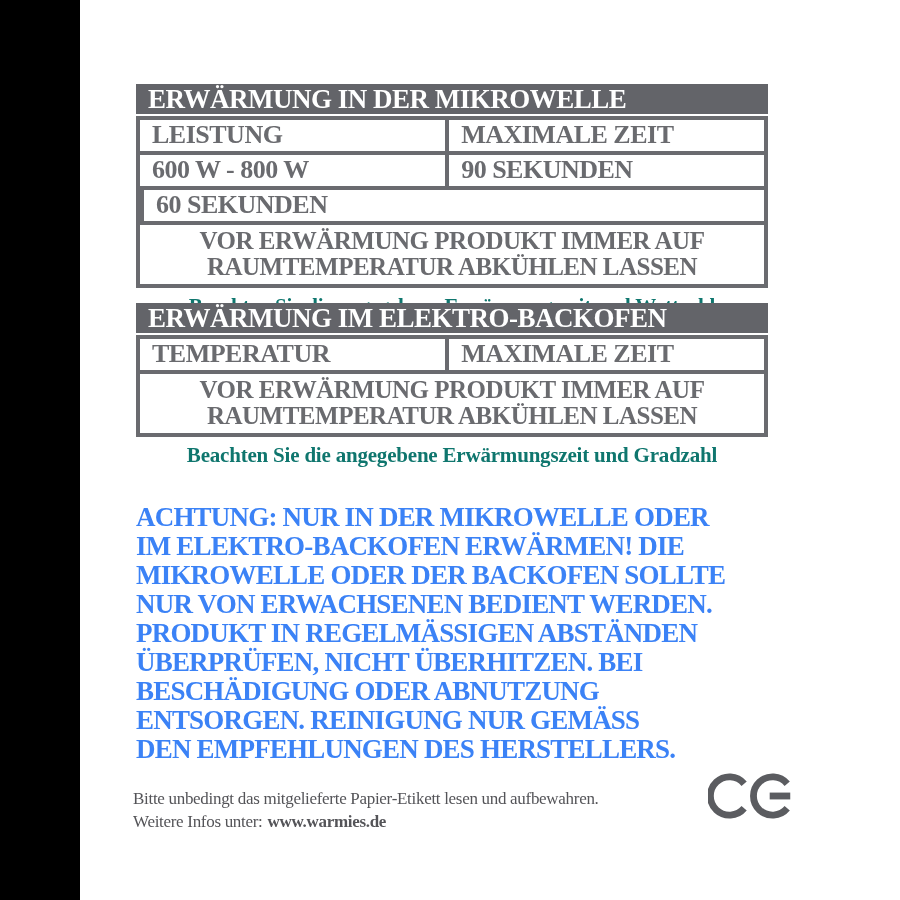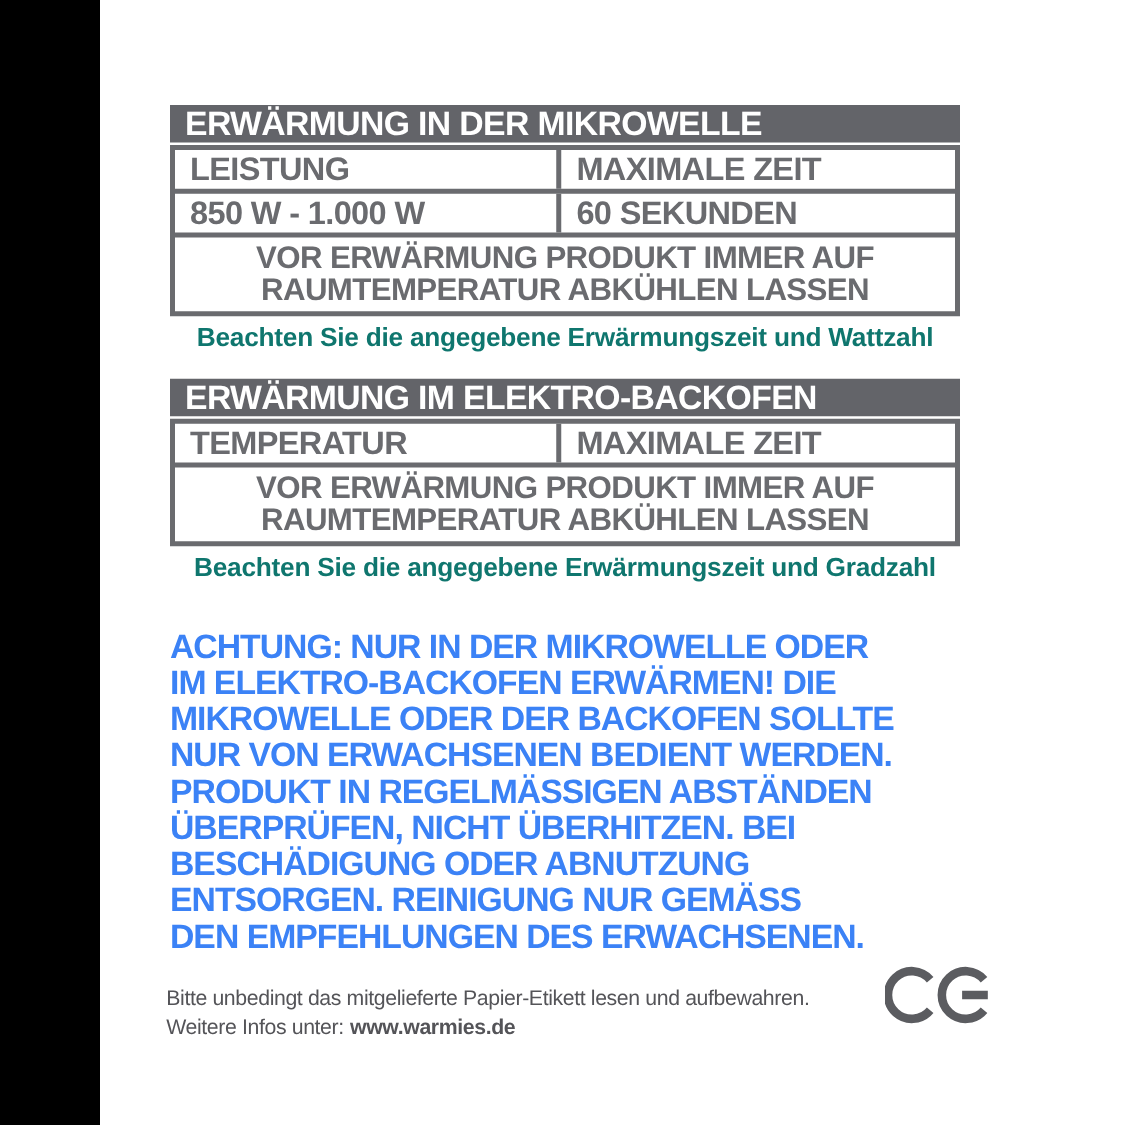--- a/index.html
+++ b/index.html
@@ -1,18 +1,18 @@
 <!DOCTYPE html>
 <html><head>
 <meta charset="utf-8">
 <style>
   html,body { margin:0; padding:0; background:#ffffff; }
   .page {
     position:relative; width:795px; height:900px; background:#ffffff;
-    font-family:Liberation Sans, sans-serif; overflow:hidden;
+    font-family:Liberation Serif, serif; overflow:hidden;
   }
   .side-bar { position:absolute; top:0; height:900px; background:#000000; }
   .side-bar.left  { left:0;  width:80px; }
   .side-bar.right { left:815px; width:85px; }
 
   
   .heat-table { position:absolute; left:136px; width:632px; color:#6a6b6f; }
   .heat-table.microwave { top:84px; }
   .heat-table.oven      { top:303px; }
   .table-title {
@@ -66,21 +66,24 @@
   <div class="side-bar right"></div>
 
   <div class="heat-table microwave">
     <div class="table-title">ERWÄRMUNG IN DER MIKROWELLE</div>
     <div class="table-grid">
       <div class="t-row first">
         <div class="t-cell c1">LEISTUNG</div>
         <div class="t-cell c2">MAXIMALE ZEIT</div>
       </div>
       <div class="t-row">
-        <div class="t-cell c1">850 W - 1.000 W</div>
+        <div class="t-cell c1">600 W - 800 W</div>
+        <div class="t-cell c2">90 SEKUNDEN</div>
+      </div>
+      <div class="t-row">
         <div class="t-cell c2">60 SEKUNDEN</div>
       </div>
       <div class="t-warning">
         <div>VOR ERWÄRMUNG PRODUKT IMMER AUF</div>
         <div>RAUMTEMPERATUR ABKÜHLEN LASSEN</div>
       </div>
     </div>
     <div class="table-caption">Beachten Sie die angegebene Erwärmungszeit und Wattzahl</div>
   </div>
 
@@ -101,21 +104,21 @@
 
   <div class="attention">
     <div>ACHTUNG: NUR IN DER MIKROWELLE ODER</div>
     <div>IM ELEKTRO-BACKOFEN ERWÄRMEN! DIE</div>
     <div>MIKROWELLE ODER DER BACKOFEN SOLLTE</div>
     <div>NUR VON ERWACHSENEN BEDIENT WERDEN.</div>
     <div>PRODUKT IN REGELMÄSSIGEN ABSTÄNDEN</div>
     <div>ÜBERPRÜFEN, NICHT ÜBERHITZEN. BEI</div>
     <div>BESCHÄDIGUNG ODER ABNUTZUNG</div>
     <div>ENTSORGEN. REINIGUNG NUR GEMÄSS</div>
-    <div>DEN EMPFEHLUNGEN DES ERWACHSENEN.</div>
+    <div>DEN EMPFEHLUNGEN DES HERSTELLERS.</div>
   </div>
 
   <div class="footer">
     <div>Bitte unbedingt das mitgelieferte Papier-Etikett lesen und aufbewahren.</div>
     <div><span>Weitere Infos unter:</span><span class="site">www.warmies.de</span></div>
   </div>
 
   <div class="ce-mark">
     <svg width="94" height="52" viewBox="0 0 96 52" xmlns="http://www.w3.org/2000/svg">
       <g fill="none" stroke="#5b5c60" stroke-width="7">

